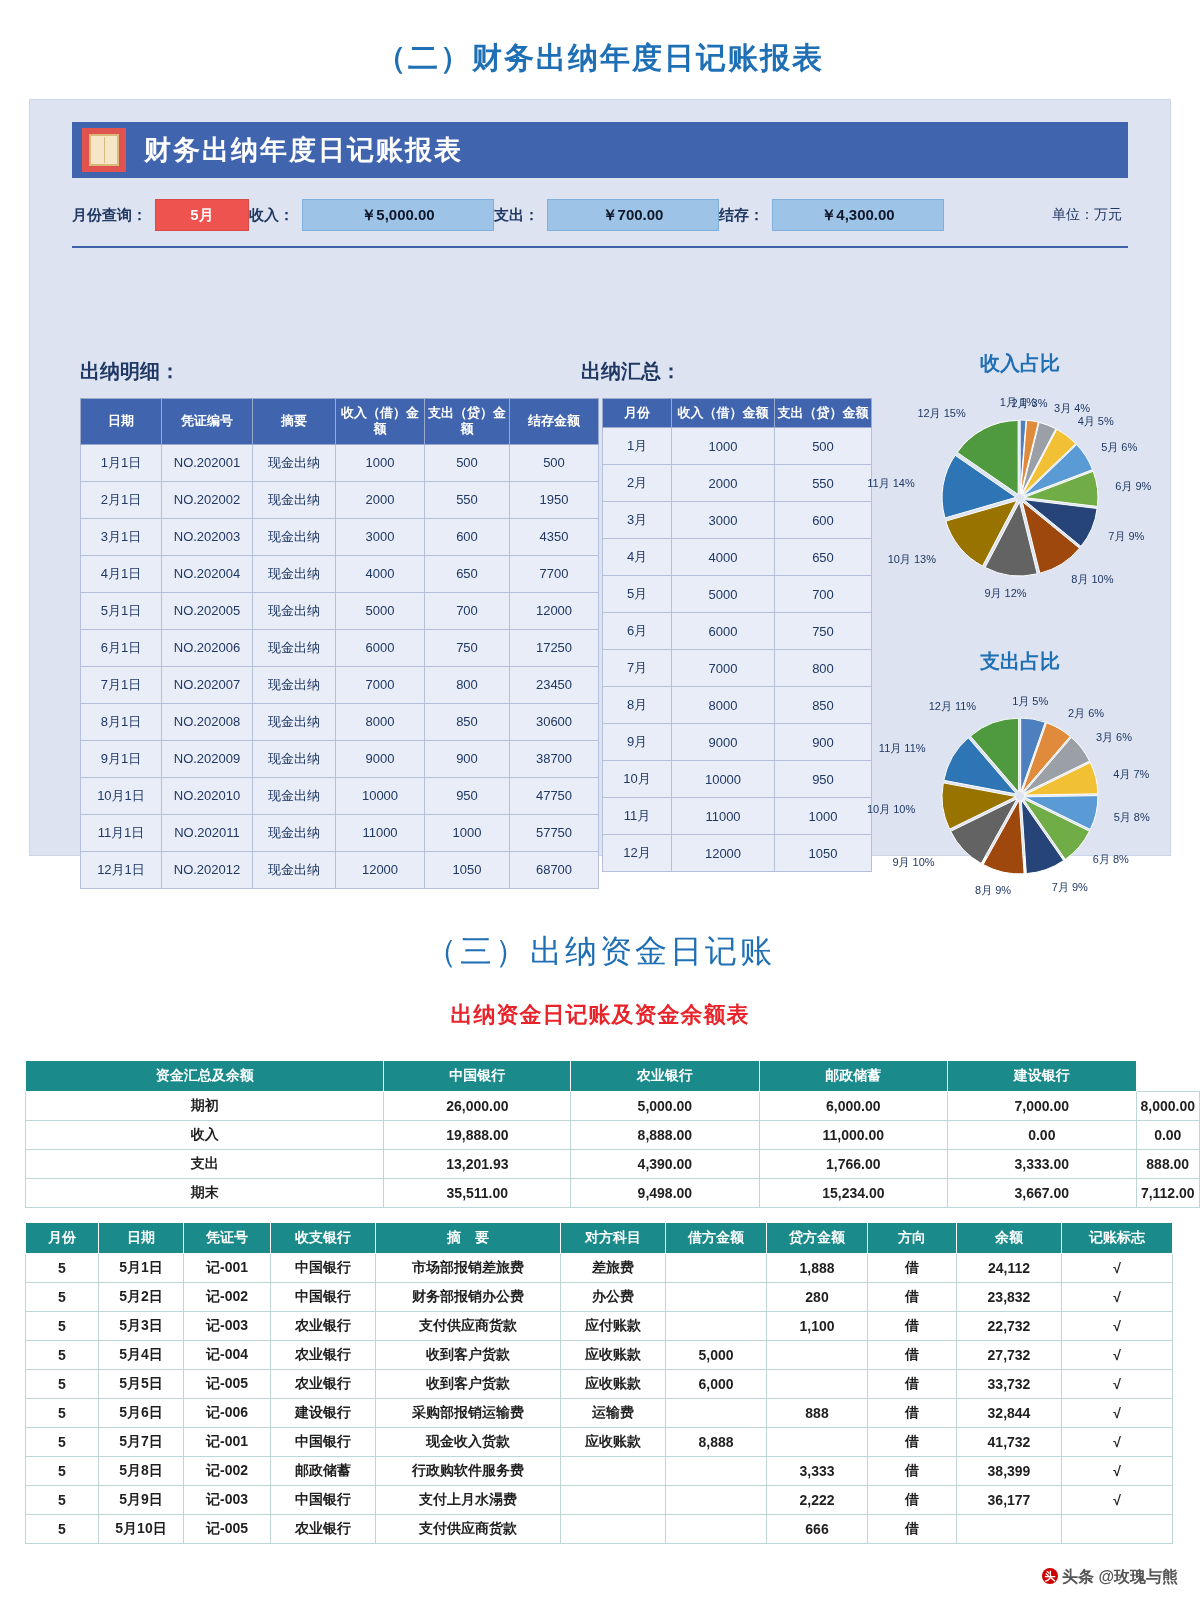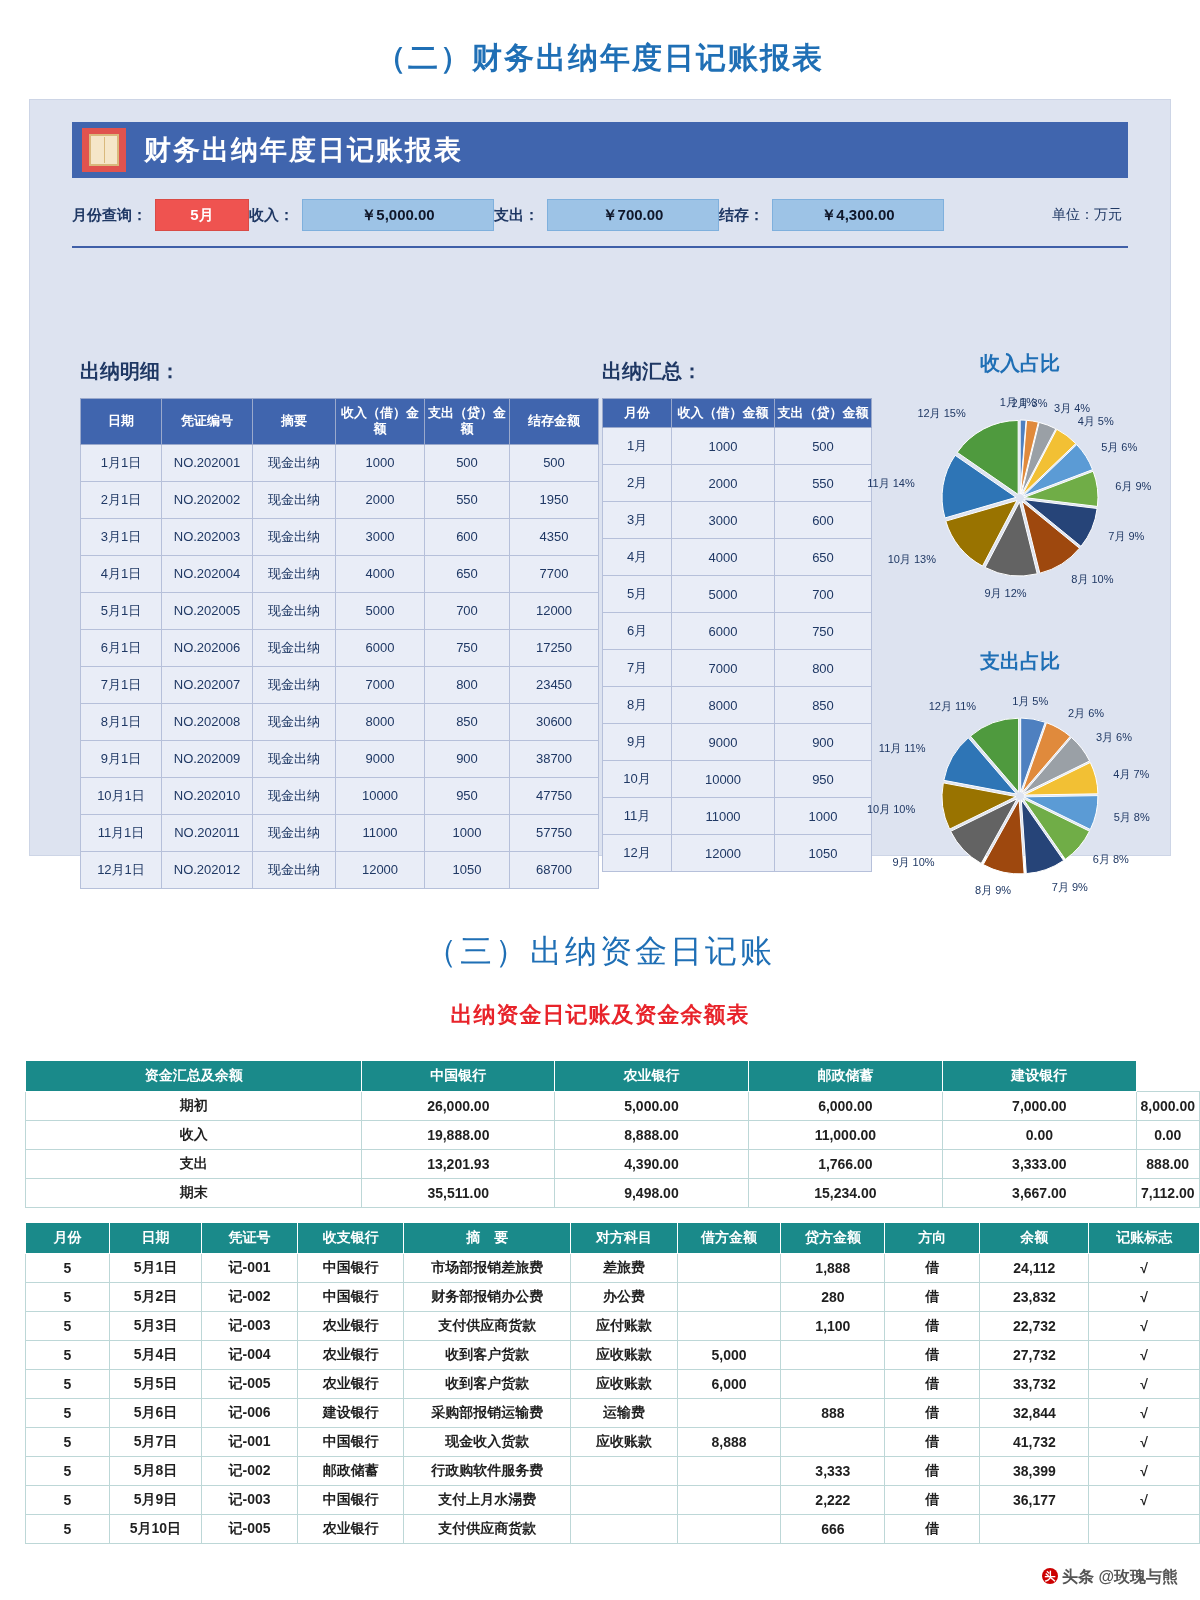--- a/index.html
+++ b/index.html
@@ -64,21 +64,21 @@
   .f-box.w190{width:190px;}
   .f-box.w170{width:170px;}
   .unit{margin-left:auto;margin-right:6px;font-weight:normal;font-size:14px;}
   .rule{
     position:absolute;left:42px;top:146px;width:1056px;height:2px;background:#3f5fa8;
   }
   .sect-title{
     position:absolute;font-size:20px;font-weight:bold;color:#1f3864;
   }
   #st-detail{left:50px;top:258px;}
-  #st-summary{left:572px;top:258px;font-family:Liberation Mono, monospace;}
+  #st-summary{left:551px;top:258px;font-family:Liberation Mono, monospace;}
   table.grid{
     border-collapse:collapse;
     font-size:13px;
     color:#1f3864;
   }
   table.grid th{
     background:#4065ae;color:#fff;font-weight:bold;
     border:1px solid #9aa9cc;
     padding:6px 2px;
     line-height:1.25;
@@ -110,21 +110,21 @@
   }
   .red-sub{
     position:absolute;left:0;top:1000px;width:1200px;text-align:center;
     font-size:22px;font-weight:bold;color:#e8232a;letter-spacing:1px;
   }
   table.teal{
     border-collapse:collapse;font-size:14px;
   }
   table.teal th{
     background:#1a8a8a;color:#fff;font-weight:bold;border:1px solid #ffffff;
-    padding:6px 14px;
+    padding:6px 0;
   }
   table.teal td{
     background:#fff;border:1px solid #bdd7d7;text-align:center;padding:5px 4px;
     color:#1f1f1f;font-weight:bold;
   }
   table.teal td.rowhead{background:#fff;font-weight:bold;}
   #balance-table{position:absolute;left:25px;top:1060px;}
   #ledger-table{position:absolute;left:25px;top:1222px;}
   #ledger-table td{font-weight:bold;}
   .watermark{

